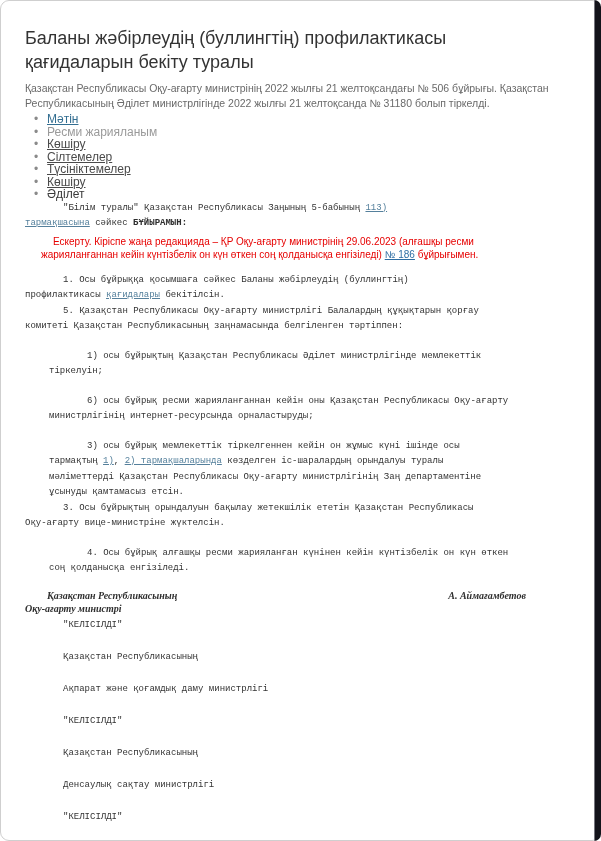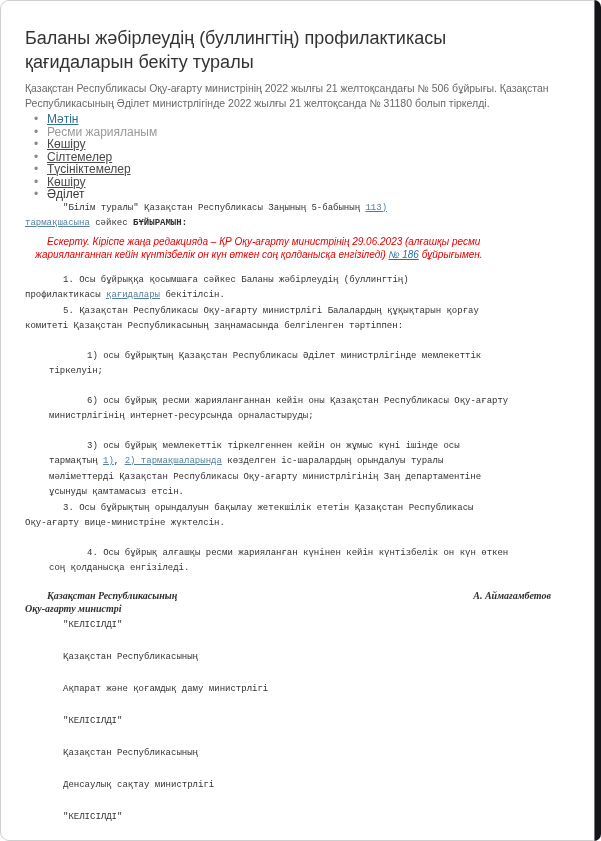--- a/index.html
+++ b/index.html
@@ -76,42 +76,41 @@
   }
   .mono a {
     color: #55809c;
     text-decoration: underline;
     cursor: pointer;
   }
   .mono b { font-weight: bold; color: #2e2e2e; }
   .mt { margin-top: 14px; margin-left: 24px; }
   .p1 { margin-top: 12px; }
   .notice {
-    margin: 3px 0 0 10px;
+    margin: 3px 0 0 16px;
     font-size: 10px;
     line-height: 13px;
     color: #e60000;
     white-space: pre-wrap;
     text-indent: 12px;
-    font-style: italic;
   }
   .notice a { color: #2d6da3; text-decoration: underline; cursor: pointer; }
   .signature {
     display: flex;
     margin-top: 12px;
     font-family: "Liberation Serif", serif;
     font-style: italic;
     font-weight: 600;
     font-size: 10px;
     line-height: 13px;
     color: #2f2f2f;
   }
   .sig-left .l1 { margin-left: 22px; }
   .sig-left .l2 { margin-left: 0; }
-  .sig-name { margin-left: auto; margin-right: 28px; }
+  .sig-name { margin-left: auto; margin-right: 53px; }
   .agr {
     margin: 16.5px 0 0 0;
     font-family: "Liberation Mono", "DejaVu Sans Mono", monospace;
     font-size: 9px;
     line-height: 15.5px;
     color: #333333;
     white-space: pre;
     padding-left: 38px;
   }
   .agr-first { margin-top: 3px; }

